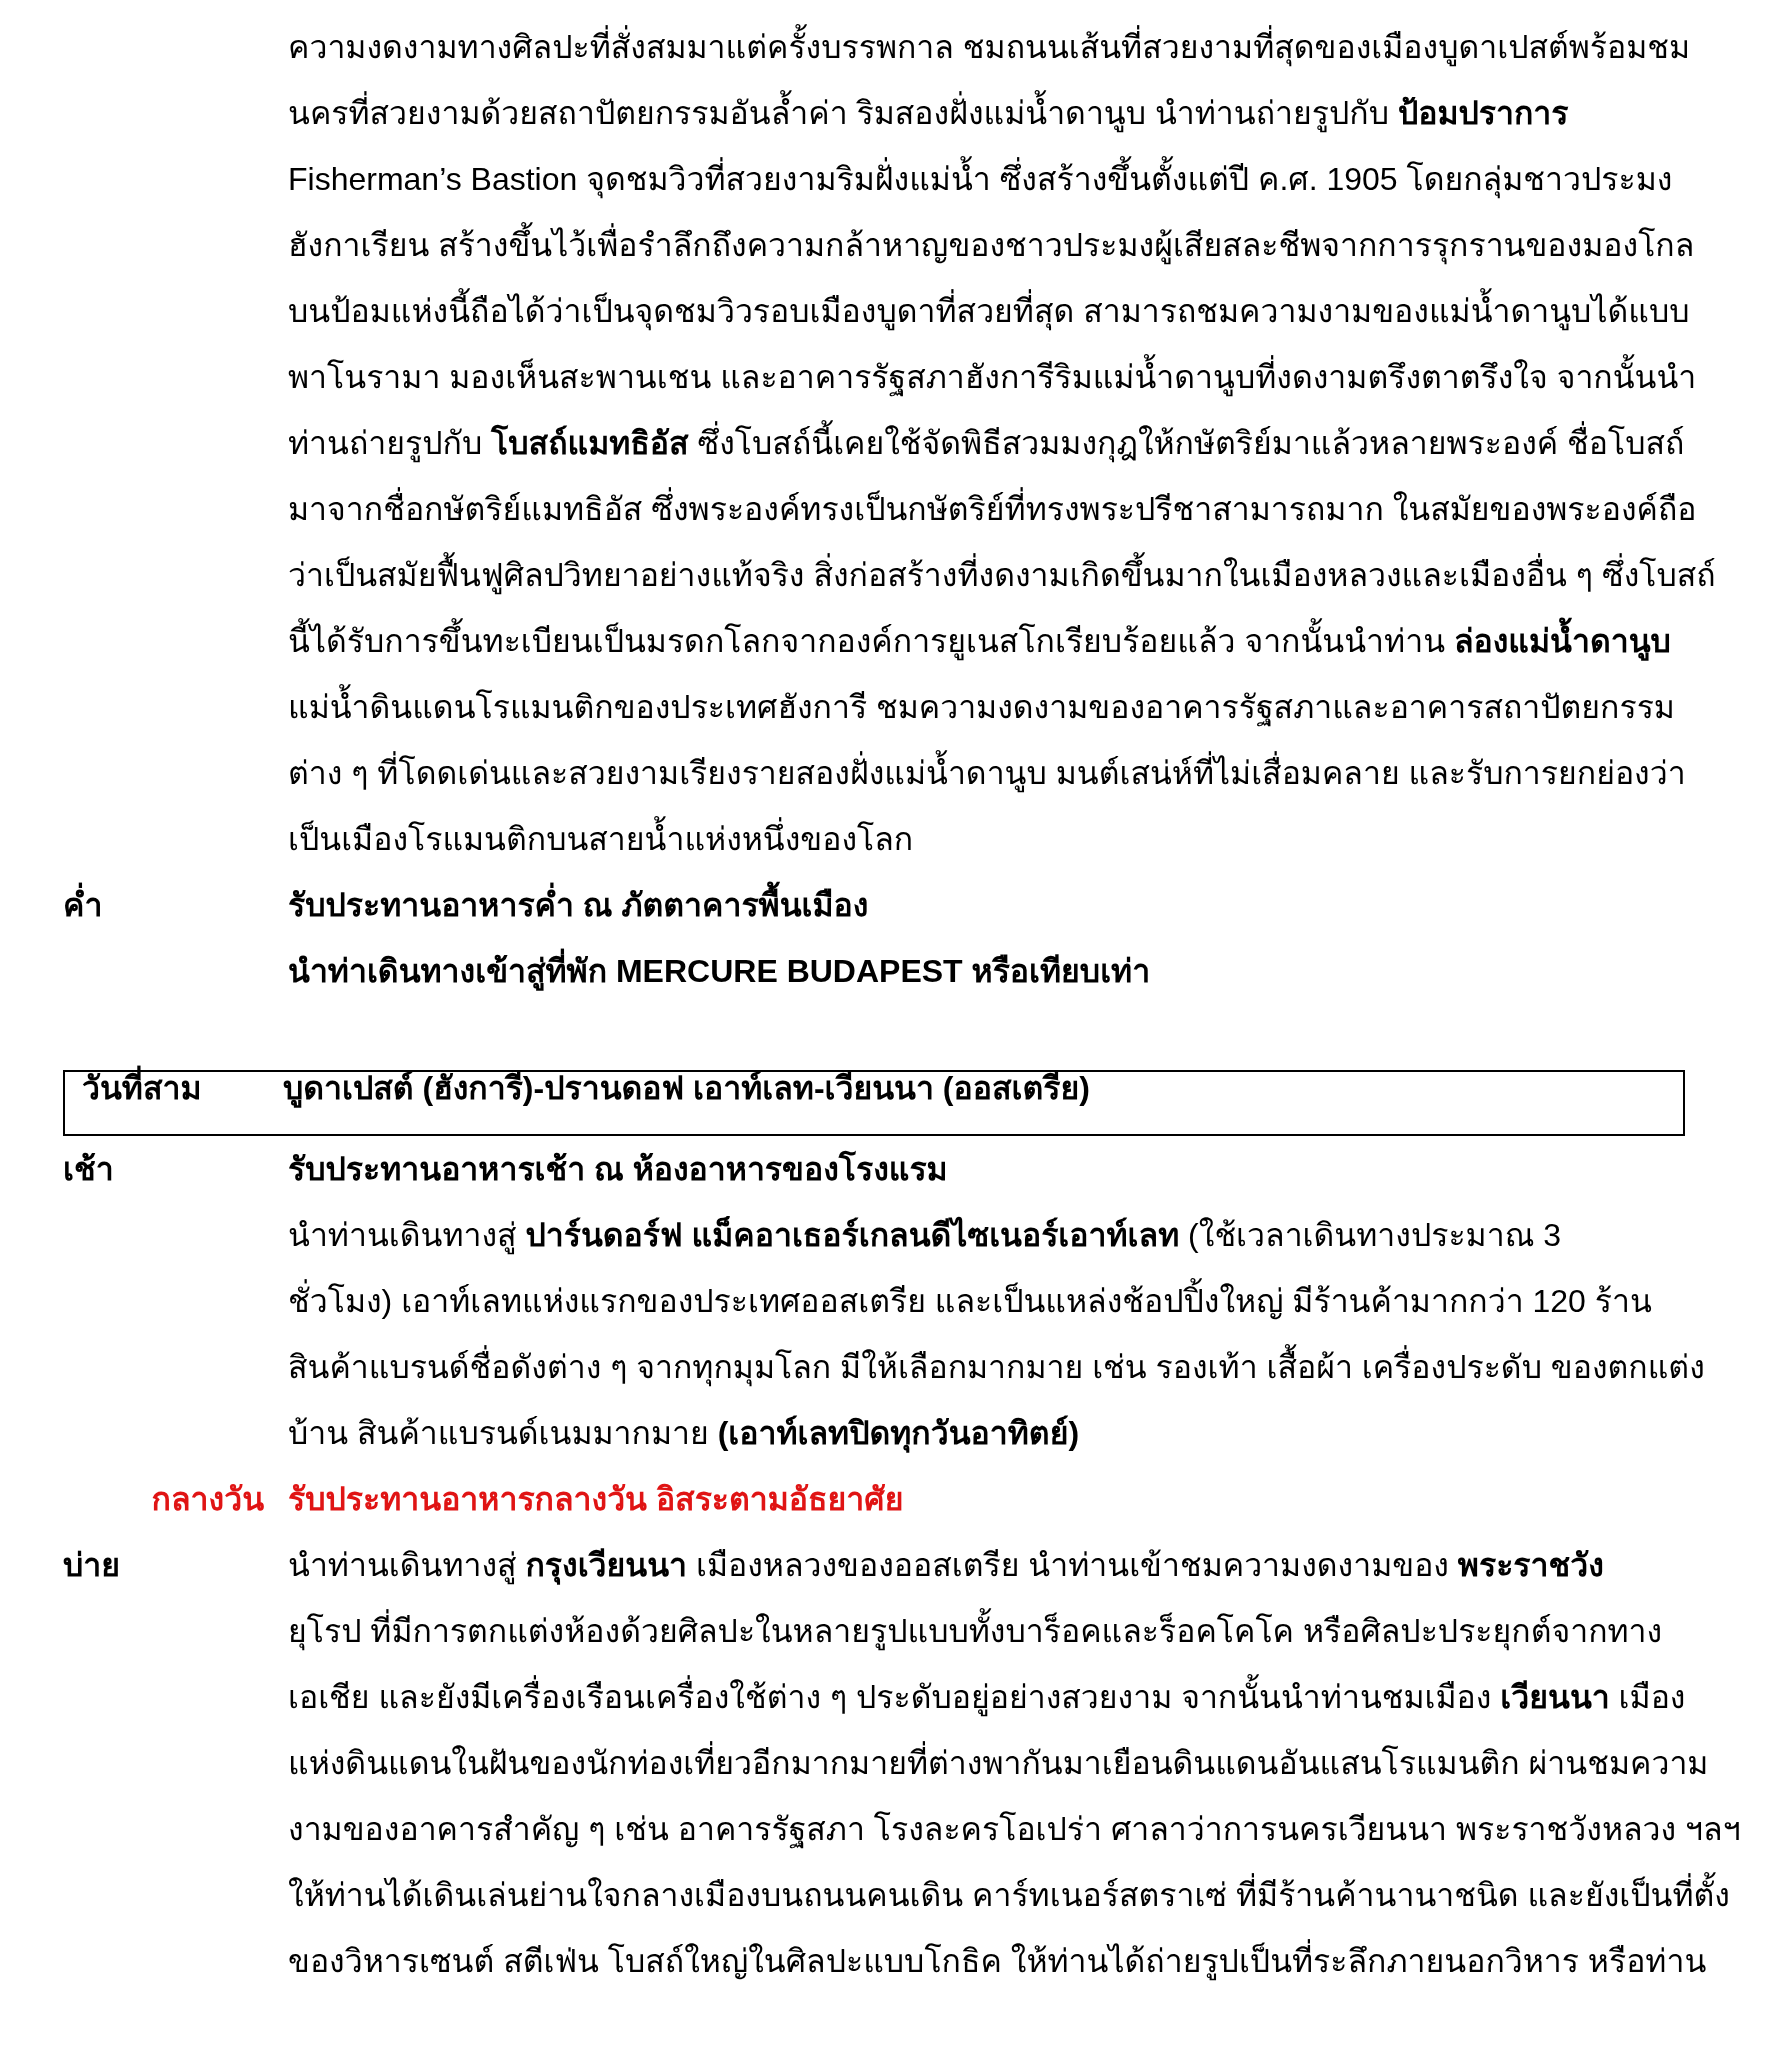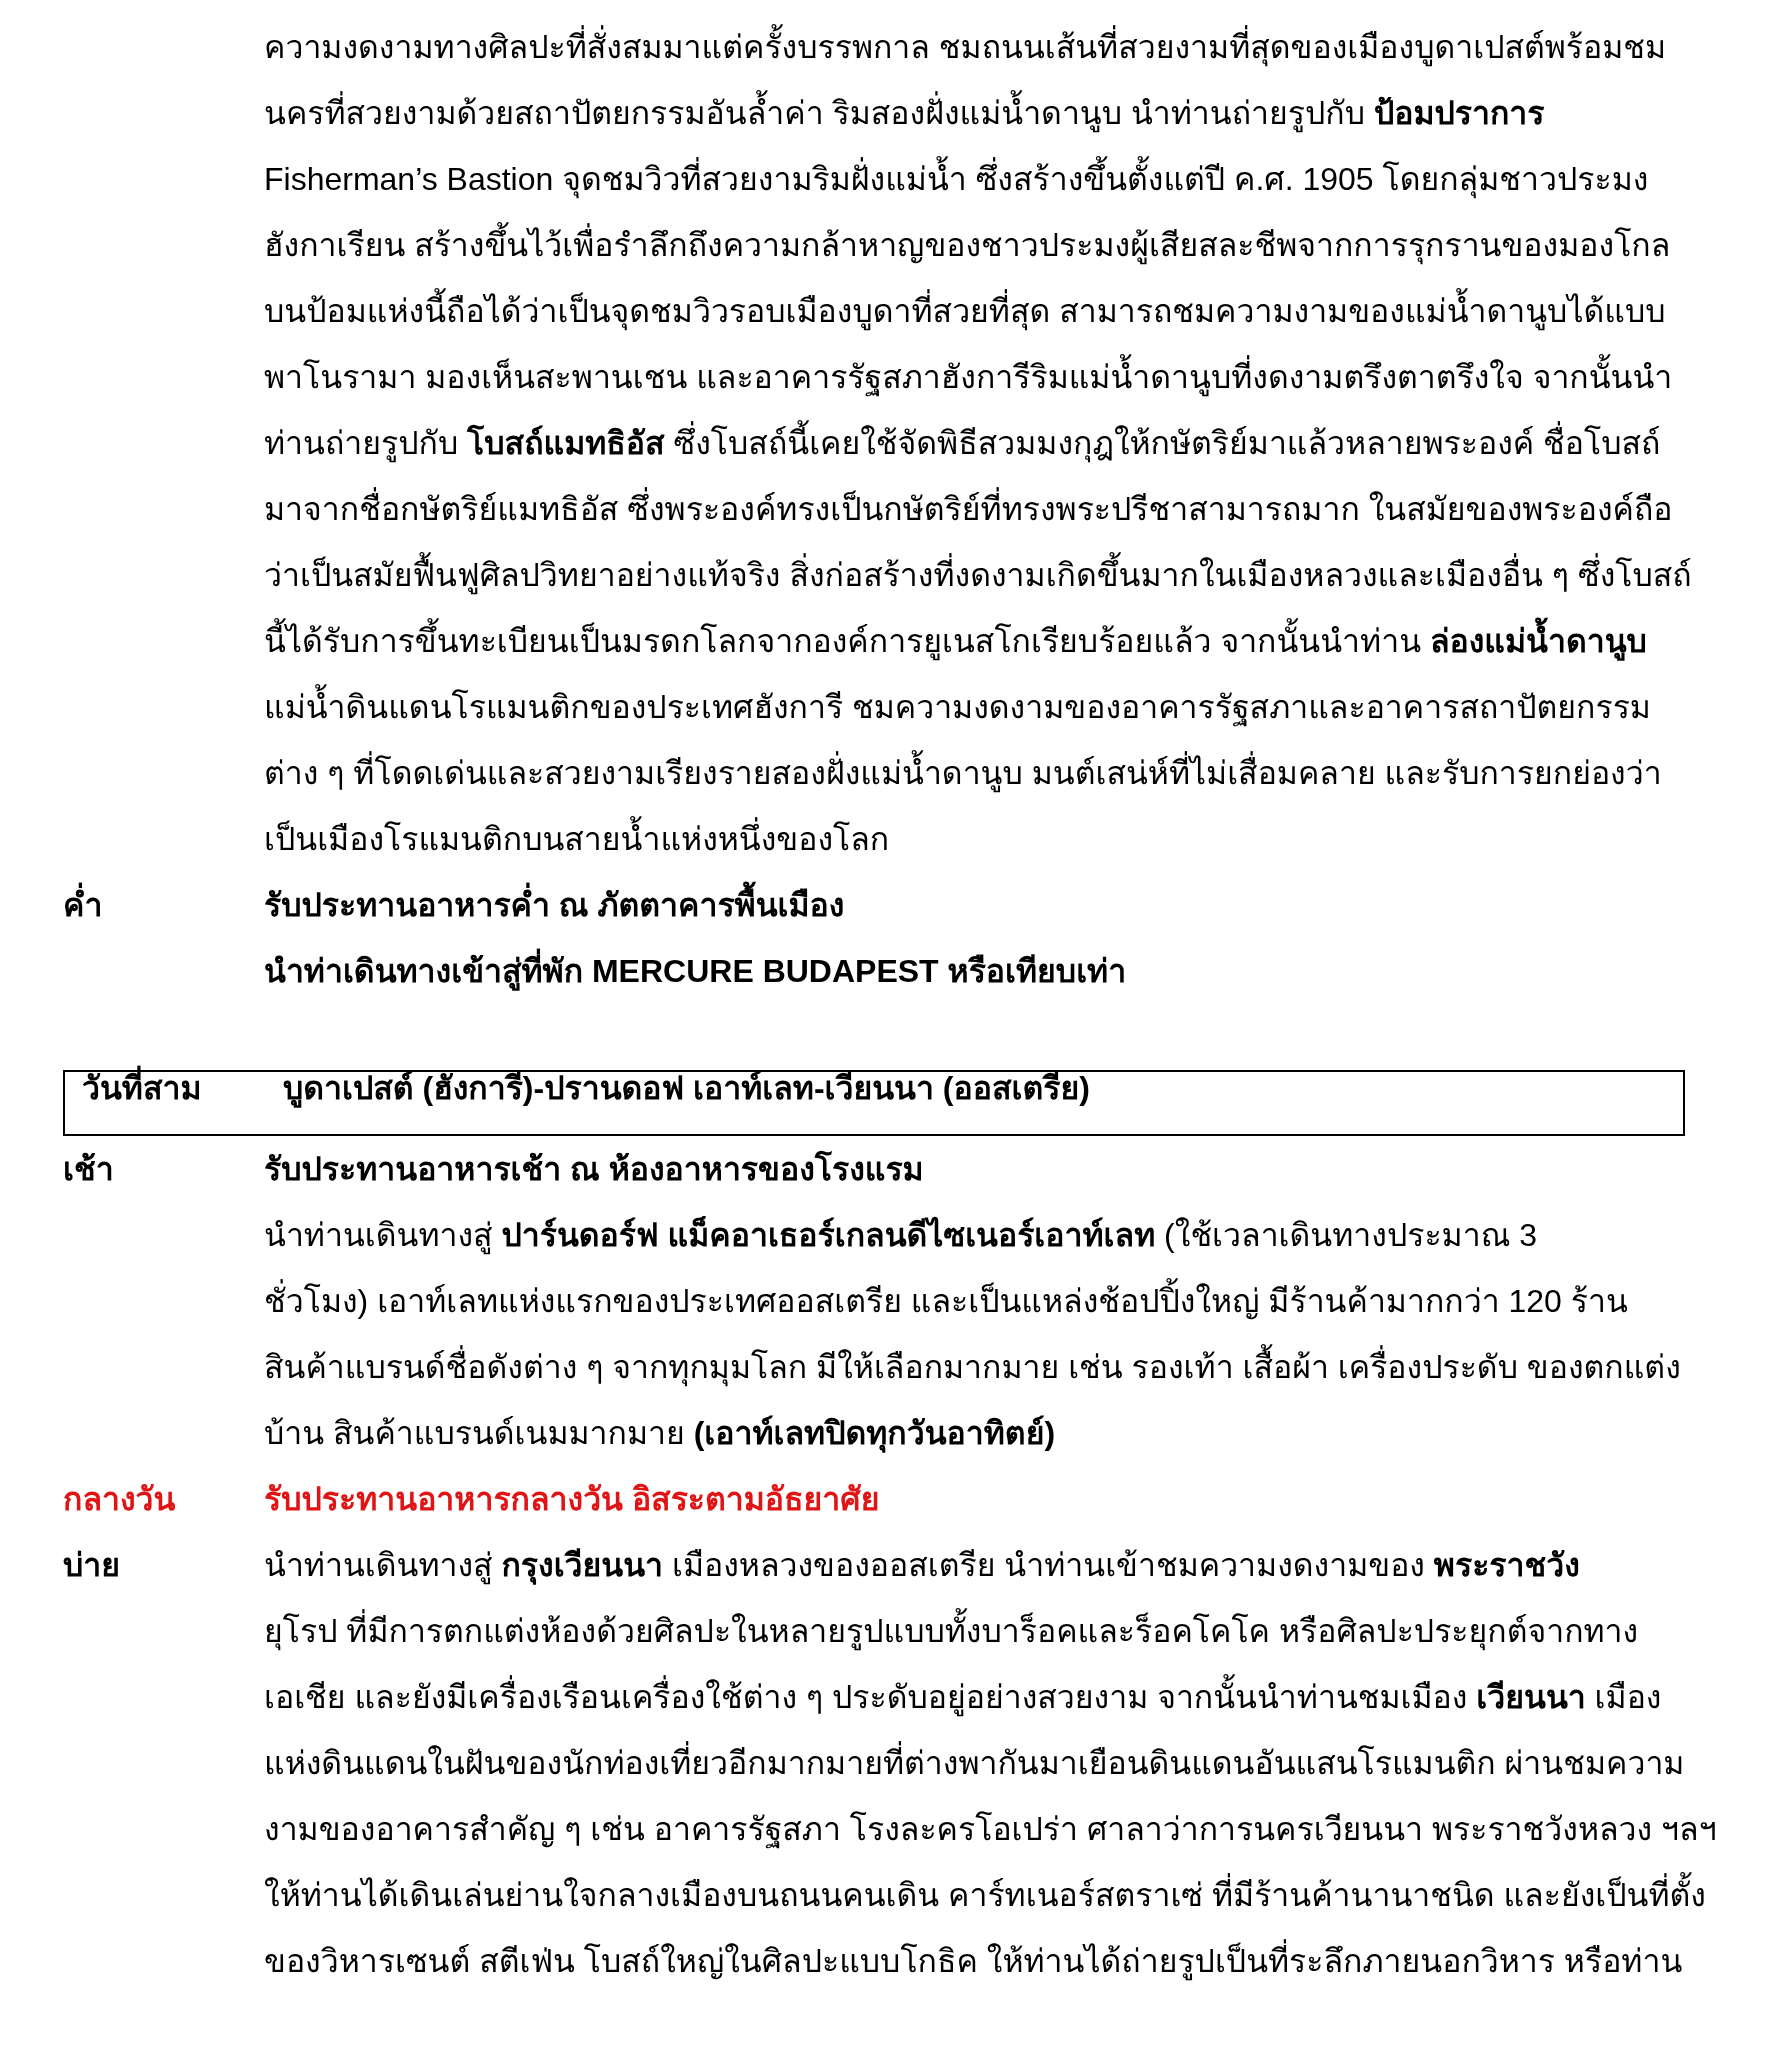--- a/index.html
+++ b/index.html
@@ -19,20 +19,21 @@
   }
   #doc {
     padding-top: 14.4px;
   }
   .row {
     display: flex;
     height: 66px;
     line-height: 66px;
     white-space: pre;
     overflow: visible;
+    gap: 24px;
   }
   .cell-label {
     margin-left: 63px;
     flex: 0 0 201px;
     width: 201px;
     font-weight: bold;
     overflow: visible;
   }
   .cell-body {
     flex: 1 1 auto;
@@ -53,21 +54,21 @@
     white-space: pre;
     line-height: 1;
   }
   .day-box .day-label {
     margin-left: 17px;
     flex: 0 0 201px;
     width: 201px;
   }
   .run-b { font-weight: bold; }
   .run-r { color: var(--red, #e01414); text-align: center; }
-  .label-red { color: var(--red, #e01414); }
+  .label-red { color: var(--red, #e01414); text-align: right; }
 </style>
 </head>
 <body>
 
 <div class="page">
   <div id="doc">
       <div class="row"><span class="cell-label"></span><span class="cell-body"><span>ความงดงามทางศิลปะที่สั่งสมมาแต่ครั้งบรรพกาล ชมถนนเส้นที่สวยงามที่สุดของเมืองบูดาเปสต์พร้อมชม</span></span></div>
       <div class="row"><span class="cell-label"></span><span class="cell-body"><span>นครที่สวยงามด้วยสถาปัตยกรรมอันล้ำค่า ริมสองฝั่งแม่น้ำดานูบ นำท่านถ่ายรูปกับ </span><span class="run-b ">ป้อมปราการ</span></span></div>
       <div class="row"><span class="cell-label"></span><span class="cell-body"><span>Fisherman’s Bastion จุดชมวิวที่สวยงามริมฝั่งแม่น้ำ ซึ่งสร้างขึ้นตั้งแต่ปี ค.ศ. 1905 โดยกลุ่มชาวประมง</span></span></div>
       <div class="row"><span class="cell-label"></span><span class="cell-body"><span>ฮังกาเรียน สร้างขึ้นไว้เพื่อรำลึกถึงความกล้าหาญของชาวประมงผู้เสียสละชีพจากการรุกรานของมองโกล</span></span></div>

